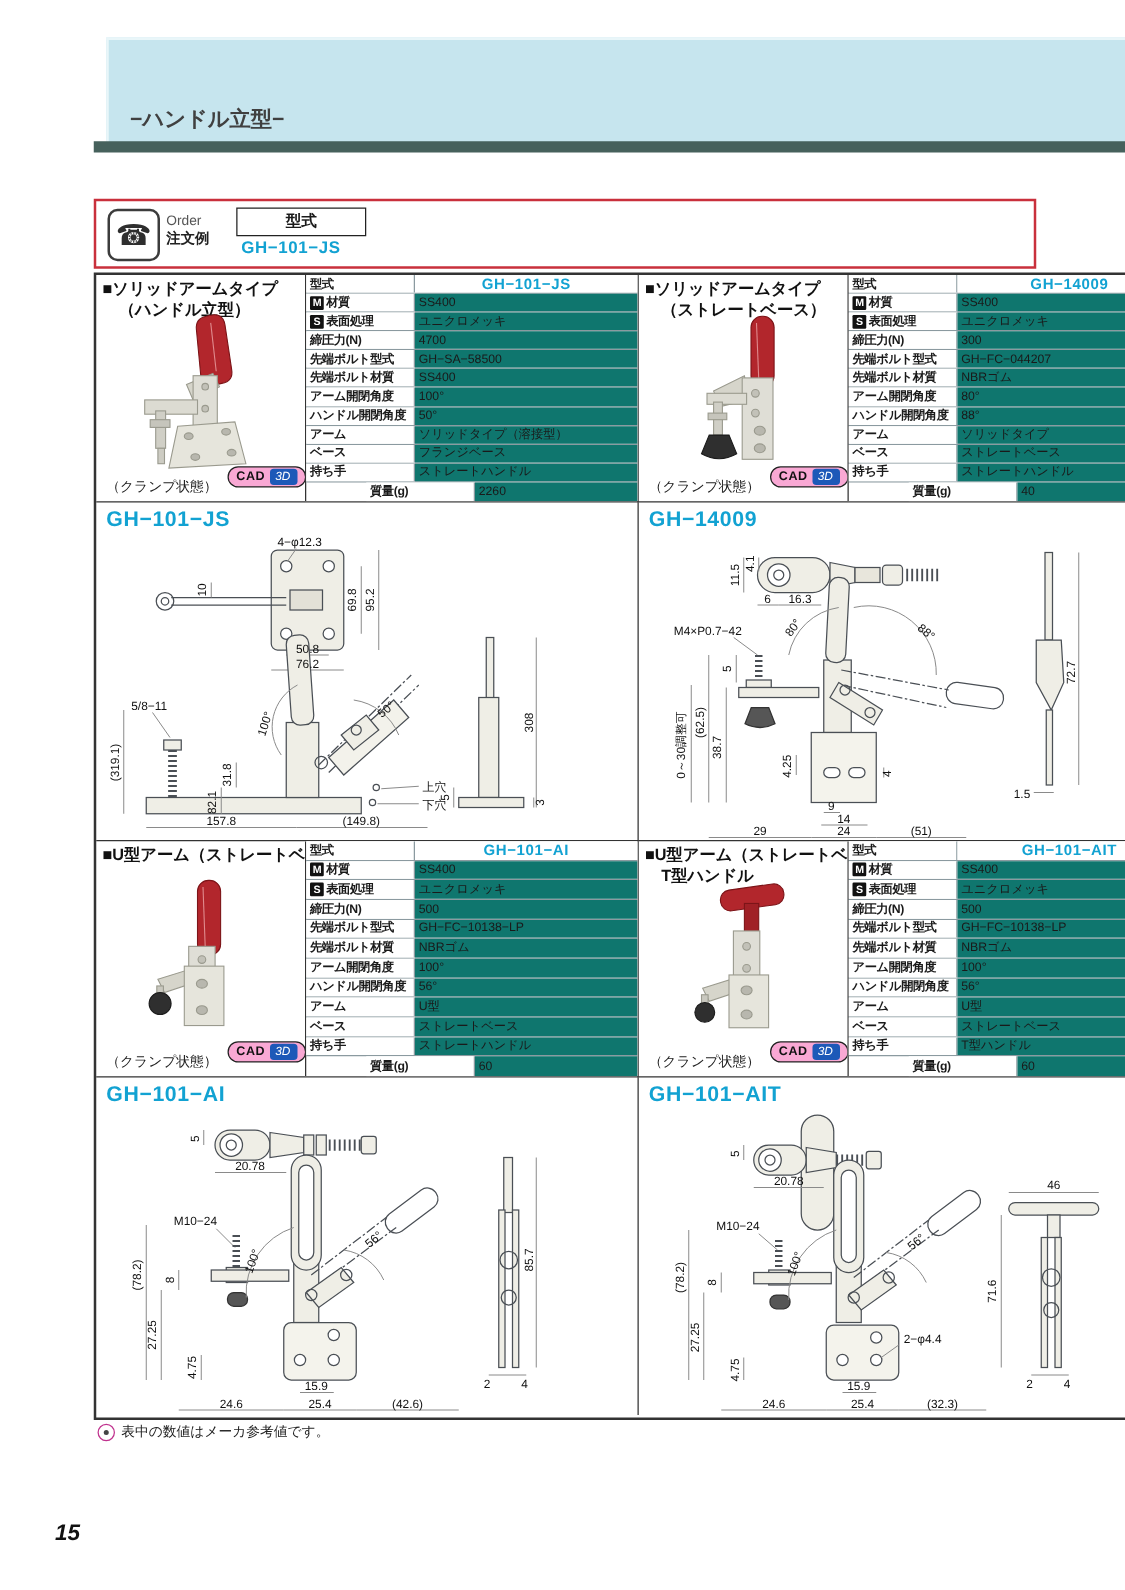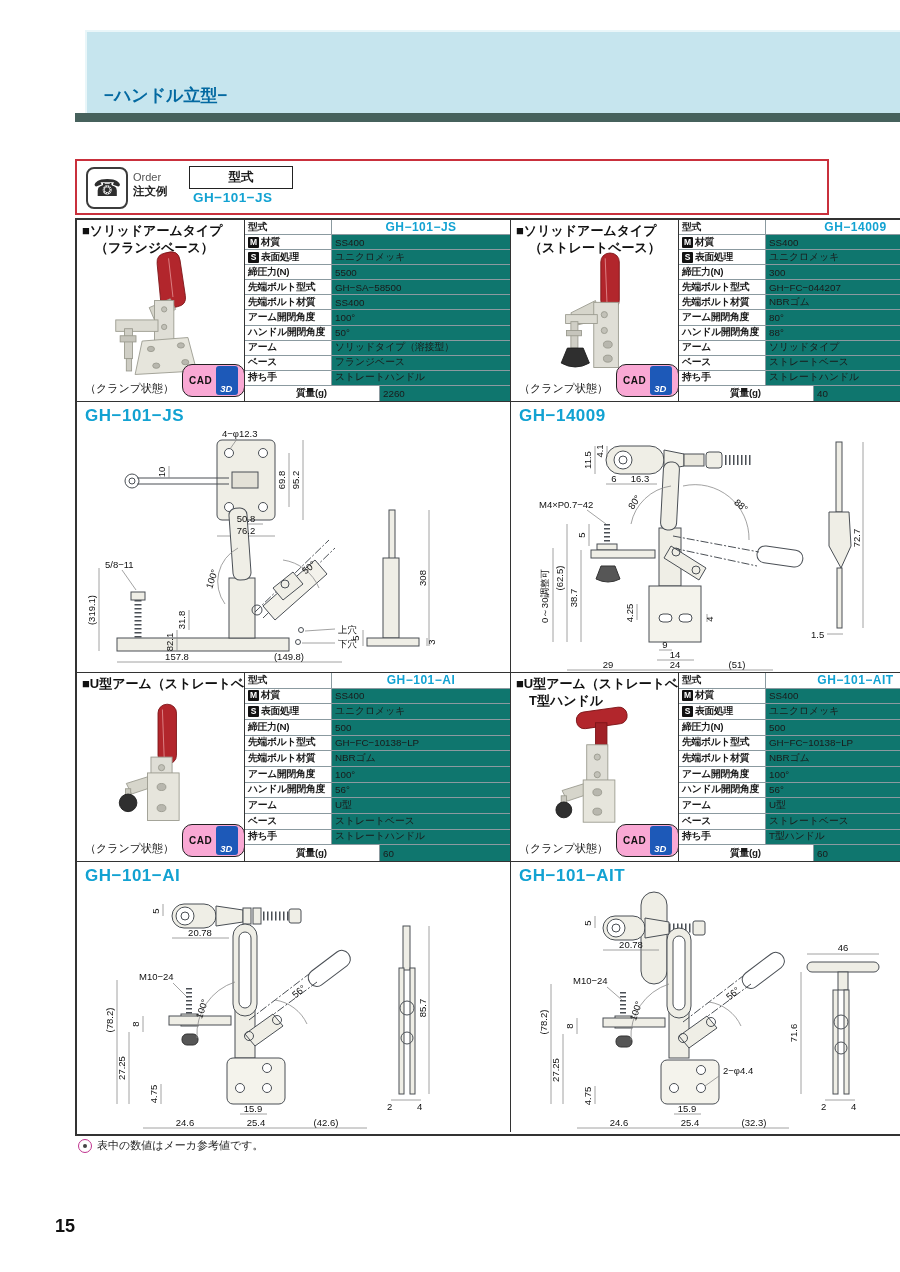--- a/index.html
+++ b/index.html
@@ -3,21 +3,21 @@
 <meta charset="utf-8">
 <style>
   html,body{margin:0;padding:0;background:#ffffff;}
   body{font-family:"Liberation Sans","DejaVu Sans",sans-serif;color:#1a1a1a;}
   #page{position:relative;width:900px;height:1272px;background:#fff;overflow:hidden;}
 
   
   .band{position:absolute;left:85px;top:30px;width:815px;height:83px;background:#c6e5ee;
         border-top:2px solid #e9f6f9;border-left:2px solid #e9f6f9;}
   .band-title{position:absolute;left:16px;top:8px;font-size:31px;font-weight:900;letter-spacing:1px;color:#111;}
-  .band-sub{position:absolute;left:17px;top:52px;font-size:17px;font-weight:800;color:#0369a1;}
+  .band-sub{position:absolute;left:17px;top:52px;font-size:17px;font-weight:800;color:#404040;}
   .stripe{position:absolute;left:75px;top:113px;width:825px;height:9px;background:#46615c;}
 
   
   .orderbox{position:absolute;left:75px;top:159px;width:750px;height:52px;border:2px solid #c9303c;background:#fff;}
   .phoneicon{position:absolute;left:9px;top:6px;width:38px;height:38px;border:2.5px solid #3c3c3c;border-radius:8px;
              display:flex;align-items:center;justify-content:center;font-size:23px;color:#2e2e2e;background:#fff;}
   .orderlbls{position:absolute;left:56px;top:9px;line-height:1.3;}
   .order-en{font-size:11px;color:#555;}
   .order-jp{font-size:11.5px;font-weight:800;color:#222;}
   .modelbox{position:absolute;left:112px;top:5px;width:102px;height:21px;border:1.5px solid #222;background:#fff;
@@ -33,22 +33,22 @@
 
   
   .sec-title{position:absolute;left:5px;top:3px;font-size:13px;font-weight:800;line-height:1.3;color:#111;}
   .sec-title .t2{padding-left:13px;}
   .photo{position:absolute;left:18px;top:26px;width:126px;height:132px;}
   .caption{position:absolute;left:8px;bottom:4px;display:flex;align-items:center;gap:8px;}
   .clampstate{font-size:11px;color:#222;margin-top:16px;}
   .cadbadge{display:inline-flex;align-items:center;gap:4px;border:1.8px solid #222;border-radius:10px;
             padding:1px 6px;background:#f9a8d4;}
   .cadtxt{font-size:10px;font-weight:900;letter-spacing:.5px;color:#111;}
-  .cad3d{background:#1d59b8;color:#fff;font-weight:700;font-size:9.5px;font-style:italic;
-         padding:17px 6px 1px 4px;border-radius:3px;}
+  .cad3d{background:#1d59b8;color:#fff;font-weight:400;font-size:9.5px;font-style:italic;
+         padding:1px 6px 1px 4px;border-radius:3px;}
 
   
   .spec-table{position:absolute;left:167px;top:0;right:0;bottom:0;border-left:1.5px solid #333;
               display:grid;grid-template-rows:repeat(12,1fr);background:#fff;}
   .spec-tr{display:grid;grid-template-columns:87px 1fr;border-bottom:1px solid #8b9aa0;min-height:0;}
   .spec-tr:last-child{border-bottom:none;margin-left:48px;}
   .spec-td{display:flex;align-items:center;padding:0 3px;font-size:9.8px;overflow:hidden;white-space:nowrap;}
   .spec-td.label{background:#fff;font-weight:700;border-right:1px solid #8b9aa0;letter-spacing:-0.3px;}
   .spec-td.value{background:#0f766e;}
   .spec-td.value.model{background:#fff;color:#12a2d2;font-weight:800;font-size:12px;justify-content:center;letter-spacing:.5px;}
@@ -62,21 +62,21 @@
   .dln{stroke:#8a8a8a;stroke-width:0.8;}
   .cad-shape{stroke:#4a4f55;fill:none;stroke-width:1;}
   .metal{fill:#efeee6;}
   .dark{fill:#565656;stroke:#333;}
 
   
   .footnote{position:absolute;left:78px;top:1138px;display:flex;align-items:center;gap:5px;font-size:11px;color:#222;}
   .note-icon{display:inline-flex;width:12px;height:12px;border:1.6px solid #c0328e;border-radius:50%;
              align-items:center;justify-content:center;}
   .note-icon i{width:4px;height:4px;background:#444;border-radius:50%;}
-  .pagenum{position:absolute;left:55px;top:1216px;font-size:18px;font-weight:800;color:#111;}
+  .pagenum{position:absolute;left:44px;top:1216px;font-size:18px;font-weight:800;color:#111;font-style:italic;}
 </style>
 </head>
 <body>
 
 <div id="page">
 
   <div class="band">
     <div class="band-sub">−ハンドル立型−</div>
   </div>
   <div class="stripe"></div>
@@ -89,21 +89,21 @@
     </div>
     <div class="modelbox">型式</div>
     <div class="modelex">GH−101−JS</div>
   </div>
 
   <div class="frame">
 
     <div class="cell cl rb">
       <div class="sec-title">
         <div>■ソリッドアームタイプ</div>
-        <div class="t2">（フランジベース）</div>
+        <div class="t2">（ハンドル立型）</div>
       </div>
       <svg class="photo" viewBox="0 0 140 150">
         <g stroke="#9a9a8e" stroke-width="1">
           <path d="M78,8 q15,-5 17,8 l6,40 q2,11 -9,13 l-9,2 q-9,1 -10,-9 l-4,-42 q-1,-10 9,-12 Z" fill="#b2262c" stroke="#7c1418"></path>
           <path d="M82,14 l5,44" stroke="#e08a8d" fill="none"></path>
           <polygon points="60,70 84,60 90,72 66,84" fill="#d6d5cb"></polygon>
           <rect x="66" y="62" width="22" height="48" fill="#dfded6"></rect>
           <circle cx="77" cy="72" r="3" fill="#c2c1b8"></circle>
             <circle cx="77" cy="92" r="3" fill="#c2c1b8"></circle>
           <rect x="22" y="84" width="48" height="13" fill="#dcdbd2"></rect>
@@ -142,21 +142,21 @@
             <div class="spec-td label">
               <span class="mbadge">S</span>
               <span>表面処理</span>
             </div>
             <div class="spec-td value">ユニクロメッキ</div>
           </div>
           <div class="spec-tr">
             <div class="spec-td label">
               <span>締圧力(N)</span>
             </div>
-            <div class="spec-td value">5500</div>
+            <div class="spec-td value">4700</div>
           </div>
           <div class="spec-tr">
             <div class="spec-td label">
               <span>先端ボルト型式</span>
             </div>
             <div class="spec-td value">GH−SA−58500</div>
           </div>
           <div class="spec-tr">
             <div class="spec-td label">
               <span>先端ボルト材質</span>

